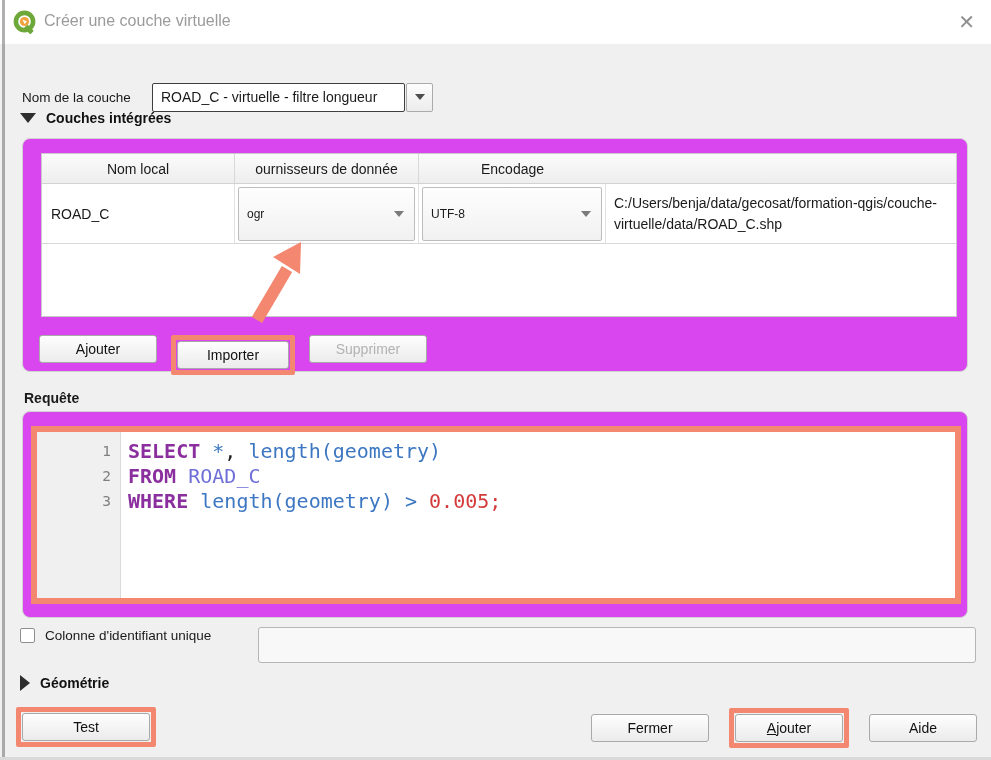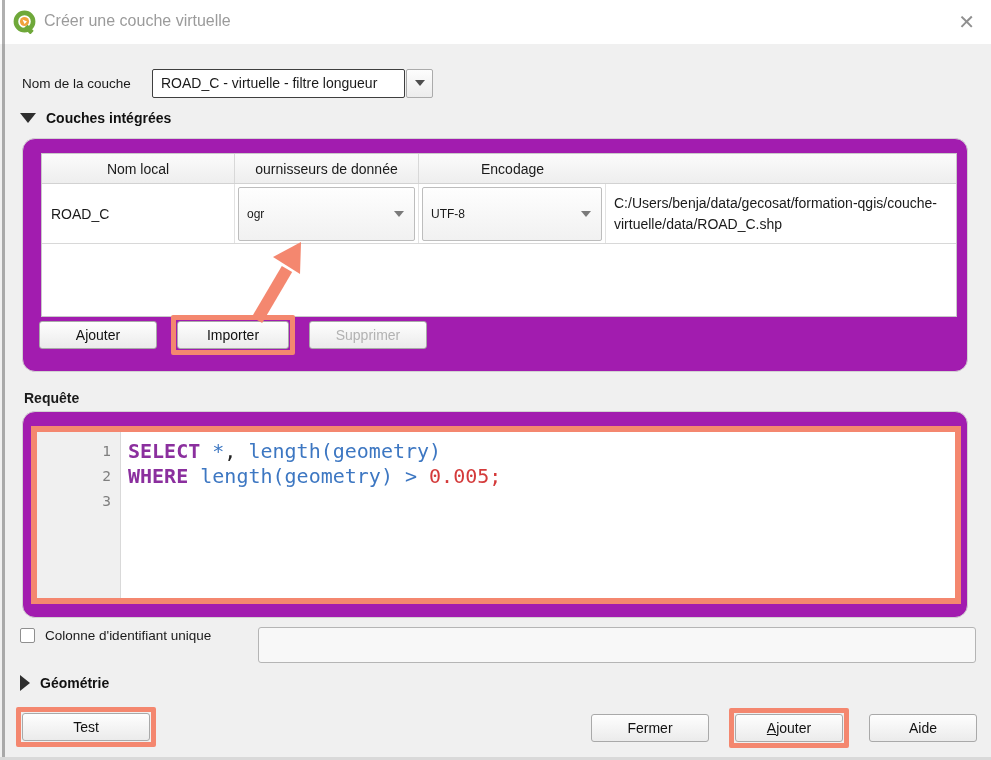--- a/index.html
+++ b/index.html
@@ -12,41 +12,41 @@
   }
   
   .titlebar { position:absolute; left:0; top:0; width:991px; height:44px; background:#ffffff; }
   .win-left-edge { position:absolute; left:2px; top:0; width:3px; height:760px; background:#707070; opacity:.55; }
   .win-bottom-edge { position:absolute; left:0; bottom:0; width:991px; height:3px; background:#d9d9d9; }
   .title-text { position:absolute; left:44px; top:12px; font-size:16px; color:#9b9b9b; }
   .close-x { position:absolute; right:16px; top:10px; font-size:20px; color:#8f8f8f; cursor:default; line-height:24px; }
   .qgis-logo { position:absolute; left:13px; top:10px; width:24px; height:24px; }
 
   
-  .name-row { position:absolute; left:22px; top:68px; height:30px; display:flex; align-items:center; }
+  .name-row { position:absolute; left:22px; top:82px; height:30px; display:flex; align-items:center; }
   .name-label { font-size:13.5px; width:130px; }
   .combo-edit { display:flex; height:29px; }
   .combo-field {
     width:253px; height:29px; background:#fff; border:1px solid #3f3f3f; border-radius:2px;
     font-size:14px; display:flex; align-items:center; padding:0 8px;
   }
   .combo-arrow-btn {
     width:27px; height:29px; margin-left:1px; background:linear-gradient(#fdfdfd,#ececec);
     border:1px solid #ababab; border-radius:2px; display:flex; align-items:center; justify-content:center;
   }
   .tri-down-sm { width:0; height:0; border-left:5px solid transparent; border-right:5px solid transparent; border-top:6px solid #4d4d4d; }
 
   
   .section-hdr { position:absolute; display:flex; align-items:center; gap:10px; }
   .section-hdr .lbl { font-weight:bold; font-size:14px; color:#111; }
   .tri-expanded { width:0; height:0; border-left:8px solid transparent; border-right:8px solid transparent; border-top:10px solid #2e2e2e; }
   .tri-collapsed { width:0; height:0; border-top:8px solid transparent; border-bottom:8px solid transparent; border-left:10px solid #2e2e2e; }
 
   
-  .groupbox { position:absolute; border:1px solid #d2d2d2; border-radius:13px; background:#a21caf; }
+  .groupbox { position:absolute; border:1px solid #d2d2d2; border-radius:8px; background:#d946ef; }
   #gb-layers { left:22px; top:138px; width:946px; height:234px; }
   #gb-query  { left:22px; top:411px; width:946px; height:207px; }
 
   
   .layers-table { position:absolute; left:18px; top:14px; width:916px; height:164px; background:#fff; border:1px solid #c9c9c9; }
   .thead { display:flex; height:30px; background:linear-gradient(#fbfbfb,#eeeeee); border-bottom:1px solid #d2d2d2; }
   .th { font-size:14px; display:flex; align-items:center; justify-content:center; border-right:1px solid #d8d8d8; overflow:hidden; white-space:nowrap; }
   .th:last-child { border-right:none; }
   .trow { display:flex; height:60px; border-bottom:1px solid #d8d8d8; }
   .td { border-right:1px solid #e2e2e2; display:flex; align-items:center; }
@@ -61,21 +61,21 @@
   .cell-combo .tri-down-sm { border-top-color:#7a7a7a; }
   .src-text { font-size:14px; line-height:21px; padding:0 8px; overflow-wrap:break-word; width:100%; }
 
   
   .btn {
     height:28px; background:linear-gradient(#fefefe,#ebebeb); border:1px solid #a9a9a9; border-radius:3px;
     font-size:14px; color:#111; display:inline-flex; align-items:center; justify-content:center;
   }
   .btn.disabled { color:#b2b2b2; }
   .hl { border:5px solid #F4876F; border-radius:2px; padding:1px; display:inline-flex; background:transparent; }
-  .grp-btn-row { position:absolute; left:16px; top:176px; display:flex; align-items:center; gap:14px; }
+  .grp-btn-row { position:absolute; left:16px; top:196px; display:flex; align-items:flex-start; gap:14px; }
 
   
   #arrow-svg { position:absolute; left:240px; top:228px; pointer-events:none; z-index:5; }
 
   
   .q-label { position:absolute; left:24px; top:390px; font-weight:bold; font-size:14px; }
   .sql-box { position:absolute; left:8px; top:14px; width:930px; height:178px; border:6px solid #F4876F; background:#ffffff; display:flex; overflow:hidden; }
   .gutter { width:84px; background:#f0f0f0; border-right:1px solid #d9d9d9; padding-top:7px; }
   .gutter .ln { height:25px; line-height:25px; text-align:right; padding-right:9px; color:#7f7f7f; font-family:"DejaVu Sans Mono", monospace; font-size:14.5px; }
   .code { flex:1; padding:7px 0 0 7px; font-family:"DejaVu Sans Mono", monospace; font-size:20px; }
@@ -175,20 +175,21 @@
   <div class="q-label">Requête</div>
   <div class="groupbox" id="gb-query">
     <div class="sql-box">
       <div class="gutter" id="sql-gutter">
           <div class="ln">1</div>
           <div class="ln">2</div>
           <div class="ln">3</div>
         </div>
       <div class="code" id="sql-code">
           <div class="cl"><span class="tk-kw">SELECT</span><span class="tk-pl"> </span><span class="tk-op">*</span><span class="tk-pl">, </span><span class="tk-fn">length(geometry)</span></div>
+          <div class="cl"><span class="tk-kw">FROM</span><span class="tk-pl"> </span><span class="tk-tbl">ROAD_C</span></div>
           <div class="cl"><span class="tk-kw">WHERE</span><span class="tk-pl"> </span><span class="tk-fn">length(geometry)</span><span class="tk-op"> &gt; </span><span class="tk-num">0.005</span><span class="tk-num">;</span></div>
         </div>
     </div>
   </div>
 
   <div class="uid-row">
     <div class="checkbox"></div>
     <div class="uid-label">Colonne d'identifiant unique</div>
   </div>
   <input class="uid-input" value="" style="">

